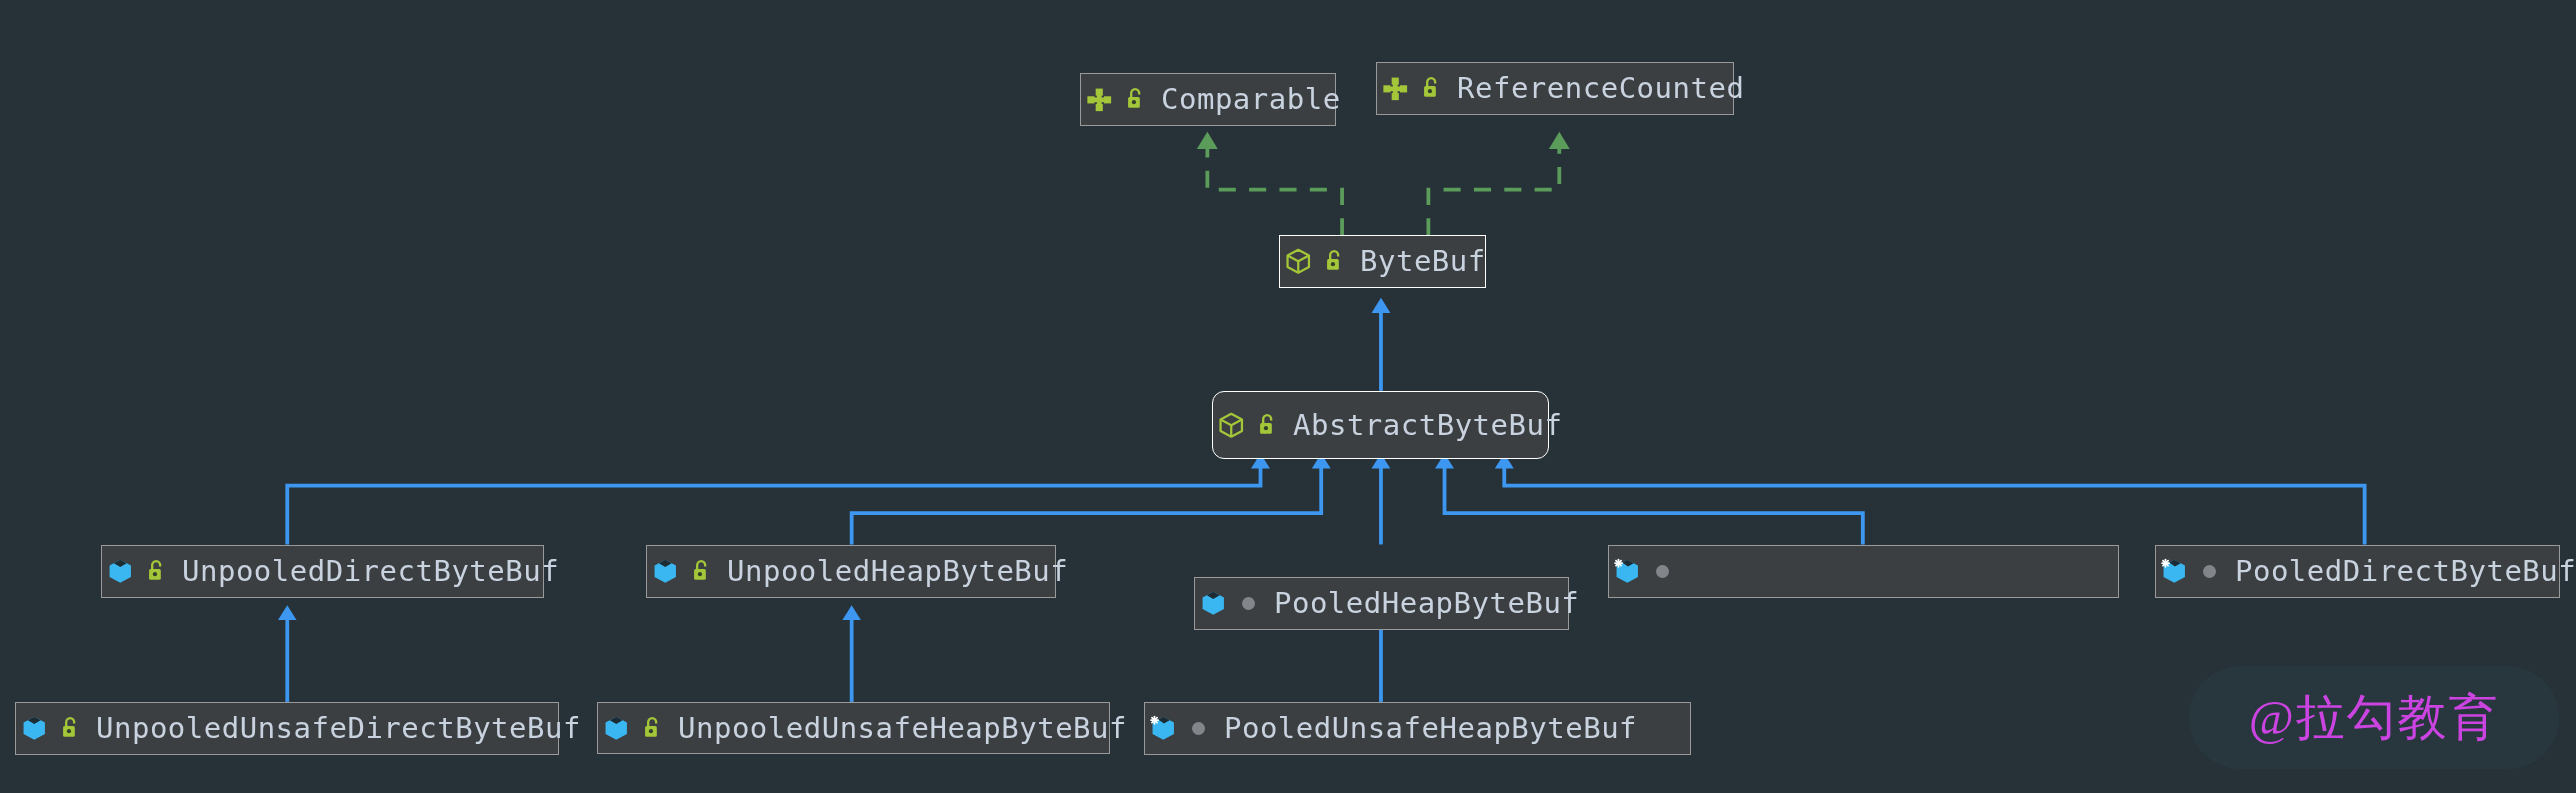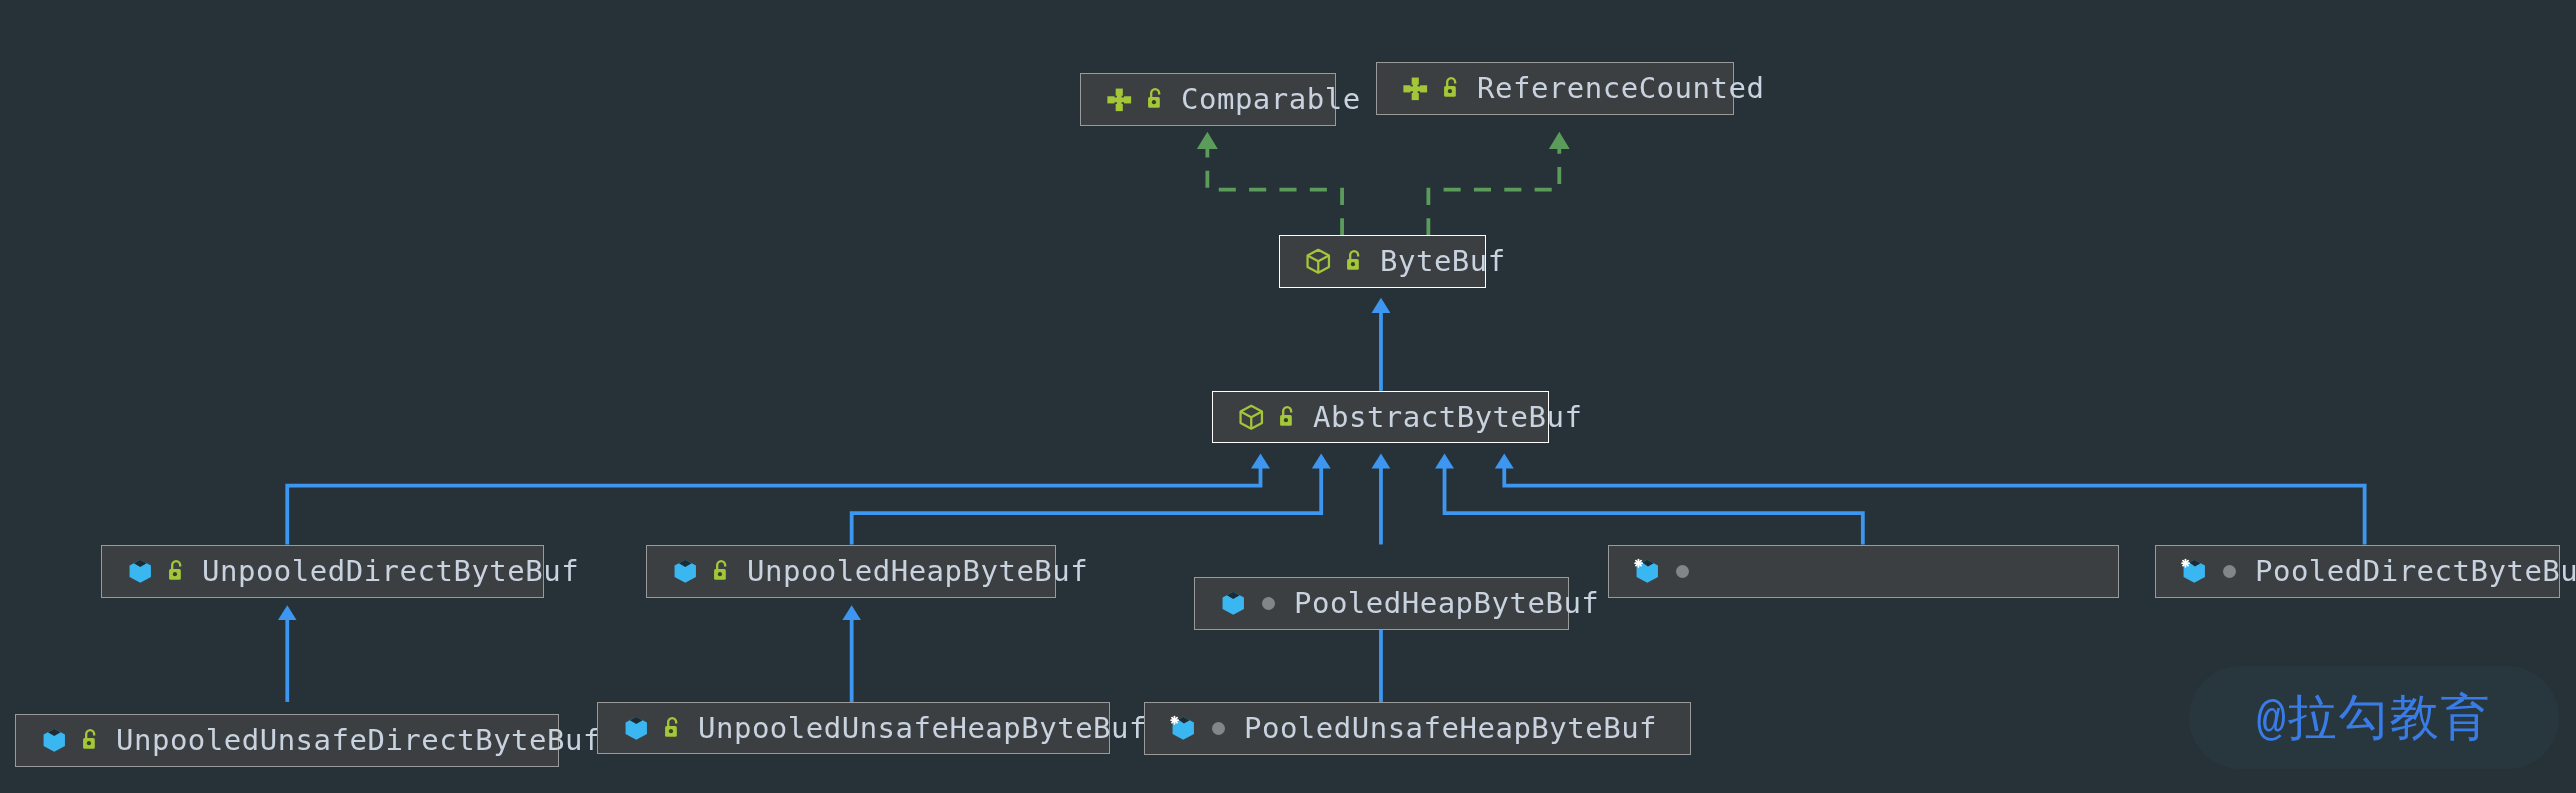--- a/index.html
+++ b/index.html
@@ -24,21 +24,21 @@
     pointer-events: none;
   }
   .node {
     position: absolute;
     box-sizing: border-box;
     background: #3c3f41;
     border: 1.9px solid #9a9a9a;
     display: flex;
     align-items: center;
     height: 53px;
-    padding: 0 24px;
+    padding: 0 4px;
     white-space: nowrap;
     z-index: 5;
   }
   .node.sel {
     border-color: #ffffff;
   }
   .node-label {
     font-size: 29px;
     letter-spacing: 0.5px;
     color: #c9d3e0;
@@ -74,23 +74,23 @@
     width: 370px;
     height: 103px;
     border-radius: 51px;
     background: rgba(40,56,62,0.80);
     display: flex;
     align-items: center;
     justify-content: center;
     z-index: 9;
   }
   #watermark span {
-    font-family: Liberation Mono, monospace;
+    font-family: Liberation Serif, serif;
     font-size: 49px;
-    color: #3b82f6;
+    color: #d946ef;
     letter-spacing: 1.9px;
     opacity: 0.92;
   }
 </style>
 </head>
 <body>
 
 <div id="canvas">
 
   <svg id="edges" viewBox="0 0 2714 836" xmlns="http://www.w3.org/2000/svg">
@@ -187,21 +187,21 @@
             <path d="M12 11.9 L12 21.6"></path>
           </g>
         </svg>
         <svg class="icon-vis" viewBox="0 0 20 24">
           <path d="M7 10 L7 6.4 A3.6 3.6 0 0 1 14.2 6.4 L14.2 7.6" fill="none" stroke="#a4c639" stroke-width="2.1"></path>
           <rect x="4.2" y="10" width="10.6" height="9.6" rx="1.4" fill="#a4c639"></rect>
           <circle cx="9.5" cy="14.6" r="1.9" fill="#32402a"></circle>
         </svg>
         <span class="node-label">ByteBuf</span>
       </div>
-      <div class="node sel" style="left: 1212px; top: 391px; width: 337px; height: 52px;">
+      <div class="node sel" style="left: 1212px; top: 391px; width: 337px; height: 68px; border-radius: 12px;">
         <svg class="icon-type" viewBox="0 0 24 24">
           <g fill="none" stroke="#a4c639" stroke-width="1.9" stroke-linejoin="round">
             <path d="M12 2.4 L21 7.1 L21 16.9 L12 21.6 L3 16.9 L3 7.1 Z"></path>
             <path d="M3 7.1 L12 11.9 L21 7.1"></path>
             <path d="M12 11.9 L12 21.6"></path>
           </g>
         </svg>
         <svg class="icon-vis" viewBox="0 0 20 24">
           <path d="M7 10 L7 6.4 A3.6 3.6 0 0 1 14.2 6.4 L14.2 7.6" fill="none" stroke="#a4c639" stroke-width="2.1"></path>
           <rect x="4.2" y="10" width="10.6" height="9.6" rx="1.4" fill="#a4c639"></rect>
@@ -261,21 +261,21 @@
           <g stroke="#ffffff" stroke-width="1.5" stroke-linecap="round">
             <path d="M4.6 2.2 L4.6 8.2"></path>
             <path d="M1.8 5.2 L7.6 5.2"></path>
             <path d="M2.5 3.1 L6.8 7.3"></path>
             <path d="M6.8 3.1 L2.5 7.3"></path>
           </g>
         </svg>
         <span class="dot-vis"></span>
         <span class="node-label">PooledDirectByteBuf</span>
       </div>
-      <div class="node" style="left: 15px; top: 702px; width: 544px; height: 53px; margin-top: 12px;">
+      <div class="node" style="left: 15px; top: 702px; width: 544px; height: 53px;">
         <svg class="icon-type" viewBox="0 0 24 24">
           <path d="M12 2.4 L21 7.1 L21 16.9 L12 21.6 L3 16.9 L3 7.1 Z" fill="#3ab6f0"></path>
           <path d="M6.6 5.2 L12 2.4 L17.4 5.2 L12 8.4 Z" fill="#1d2b33"></path>
         </svg>
         <svg class="icon-vis" viewBox="0 0 20 24">
           <path d="M7 10 L7 6.4 A3.6 3.6 0 0 1 14.2 6.4 L14.2 7.6" fill="none" stroke="#a4c639" stroke-width="2.1"></path>
           <rect x="4.2" y="10" width="10.6" height="9.6" rx="1.4" fill="#a4c639"></rect>
           <circle cx="9.5" cy="14.6" r="1.9" fill="#32402a"></circle>
         </svg>
         <span class="node-label">UnpooledUnsafeDirectByteBuf</span>

